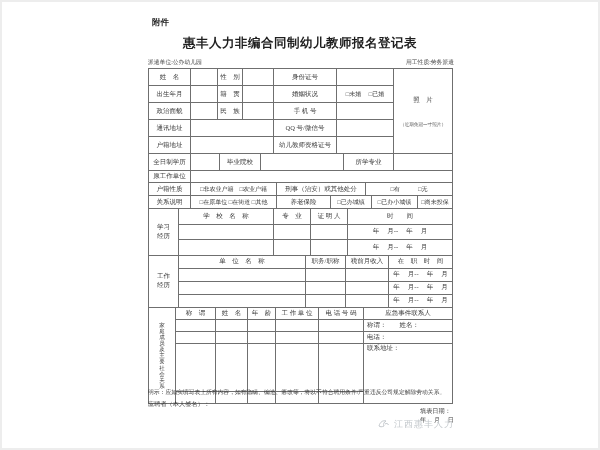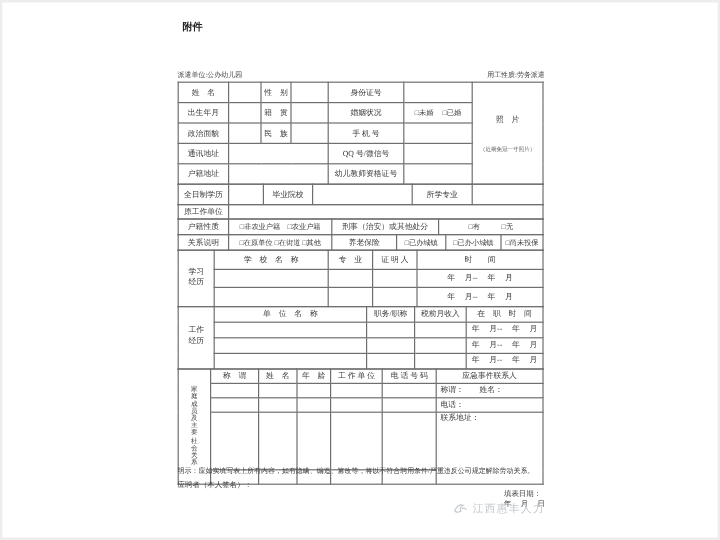--- a/index.html
+++ b/index.html
@@ -31,20 +31,21 @@
   .applicant-row{position:absolute;left:148px;top:400px;width:306px;display:flex;justify-content:space-between;font-size:6.2px;color:#3a3a3a;}
   .watermark{position:absolute;left:148px;top:418px;width:306px;text-align:right;font-size:9px;color:#c3c8cc;letter-spacing:1px;}
   .watermark svg{vertical-align:-1px;margin-right:2px;}
 </style>
 </head>
 <body>
 
 <div id="screen">
 
   <div class="attachment">附件</div>
+  <div class="title">惠丰人力非编合同制幼儿教师报名登记表</div>
 
   <div class="subhead">
     <span>派遣单位:公办幼儿园</span>
     <span>用工性质:劳务派遣</span>
   </div>
 
   <div class="formwrap">
 
     <table class="t1 first">
       <colgroup>

